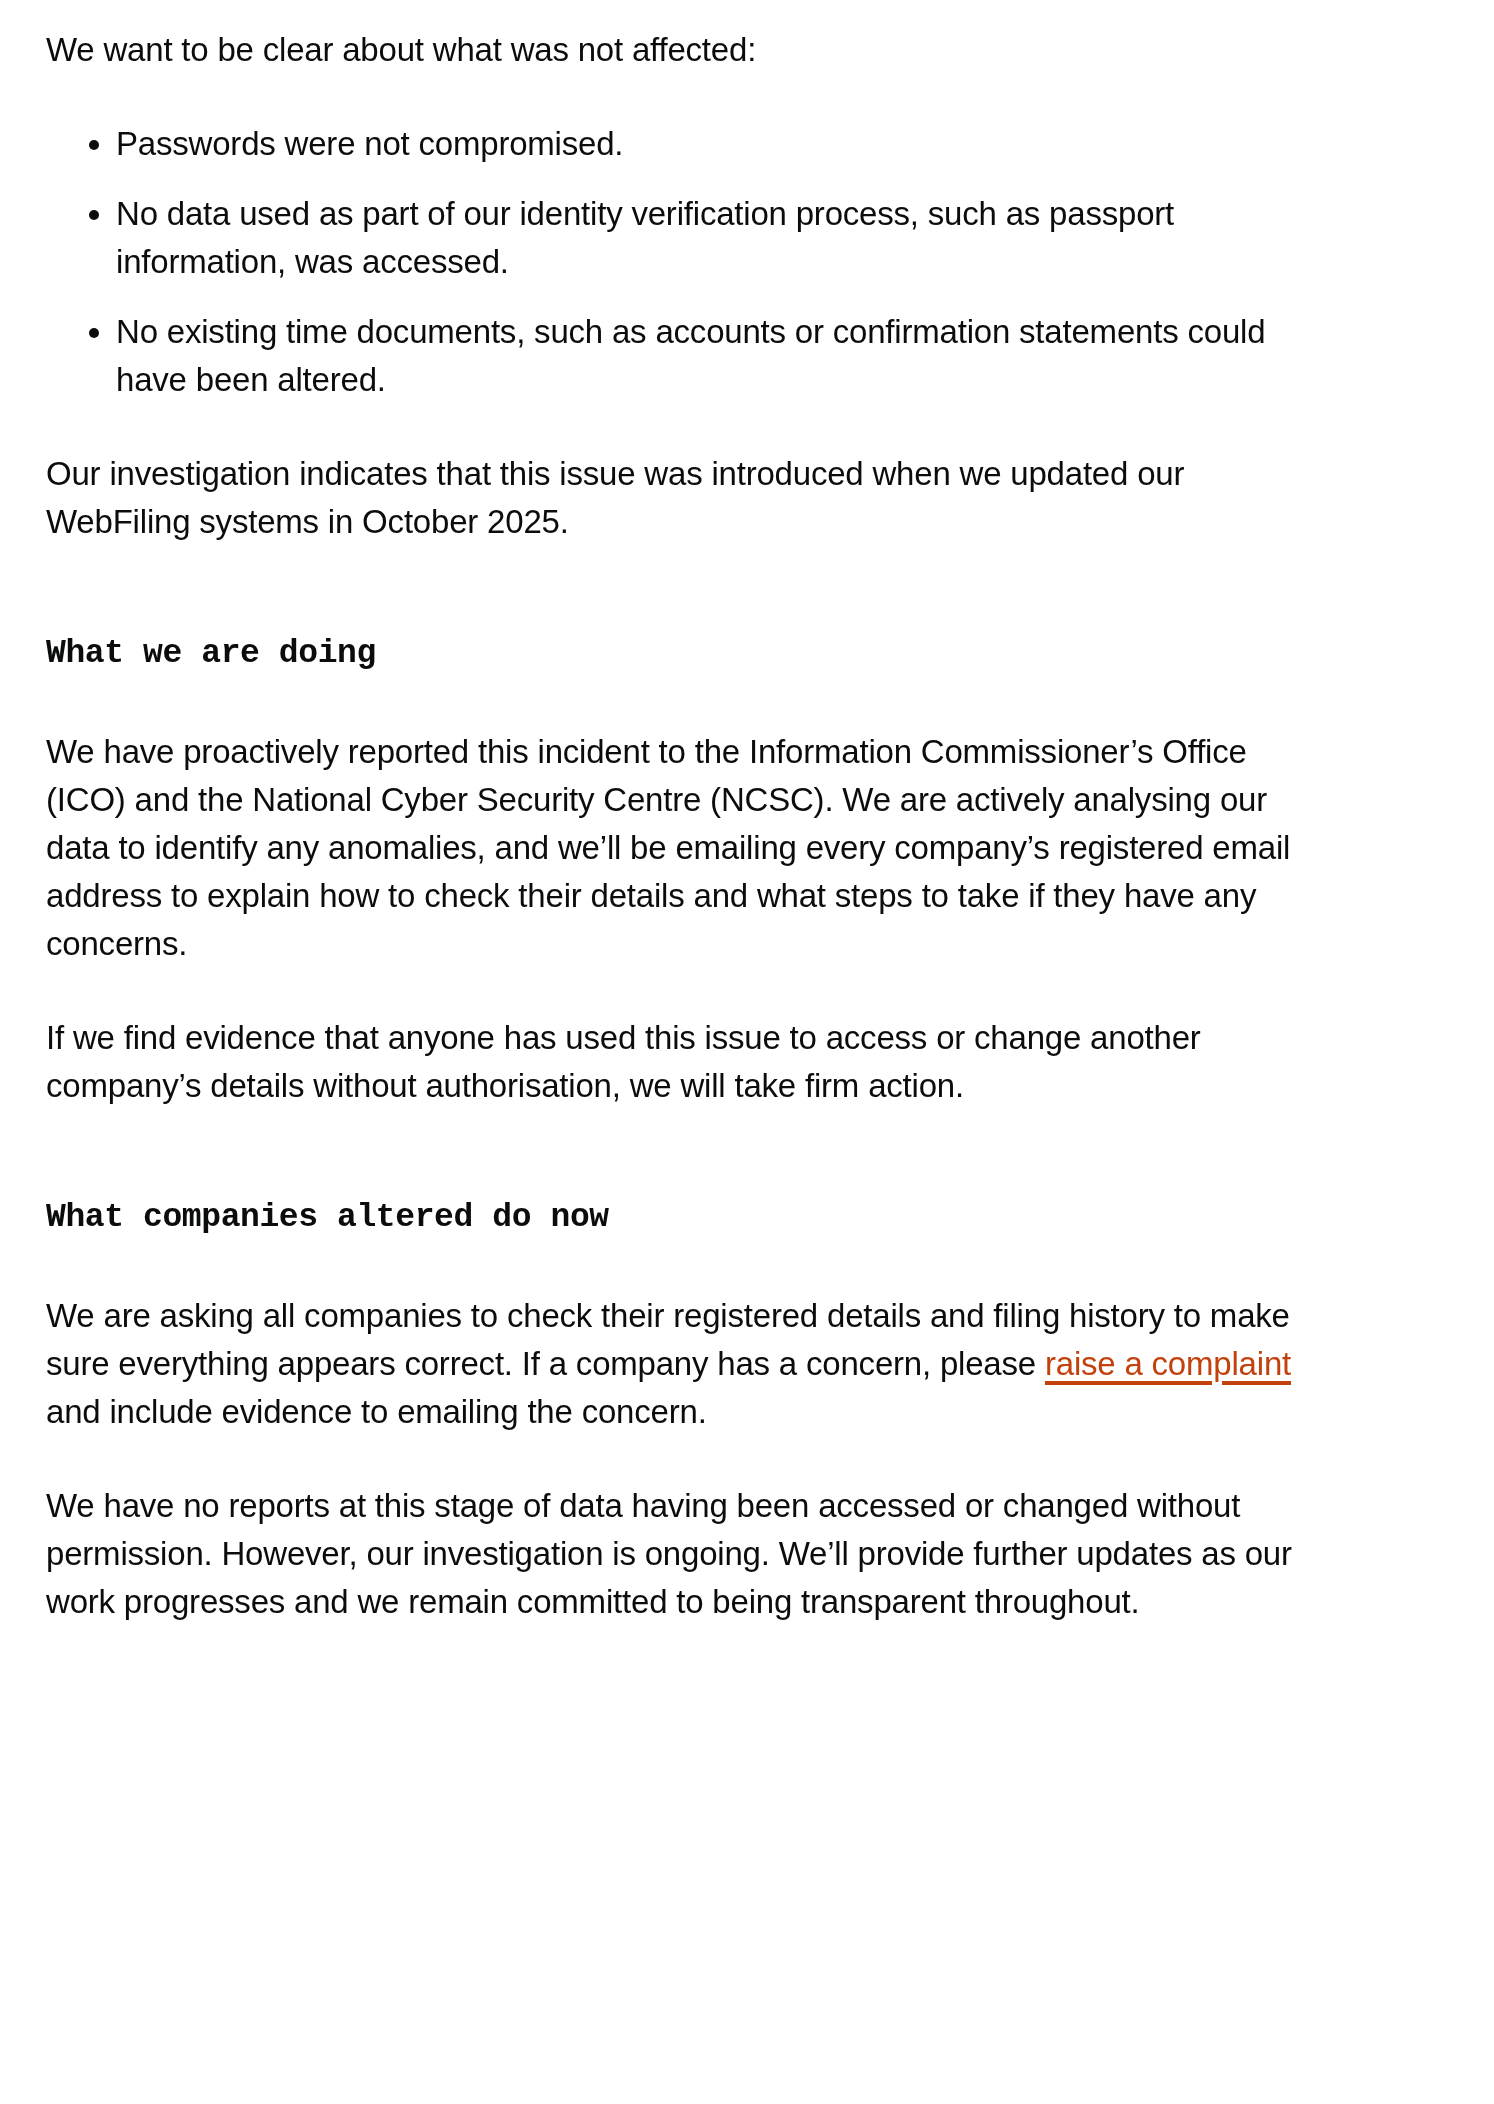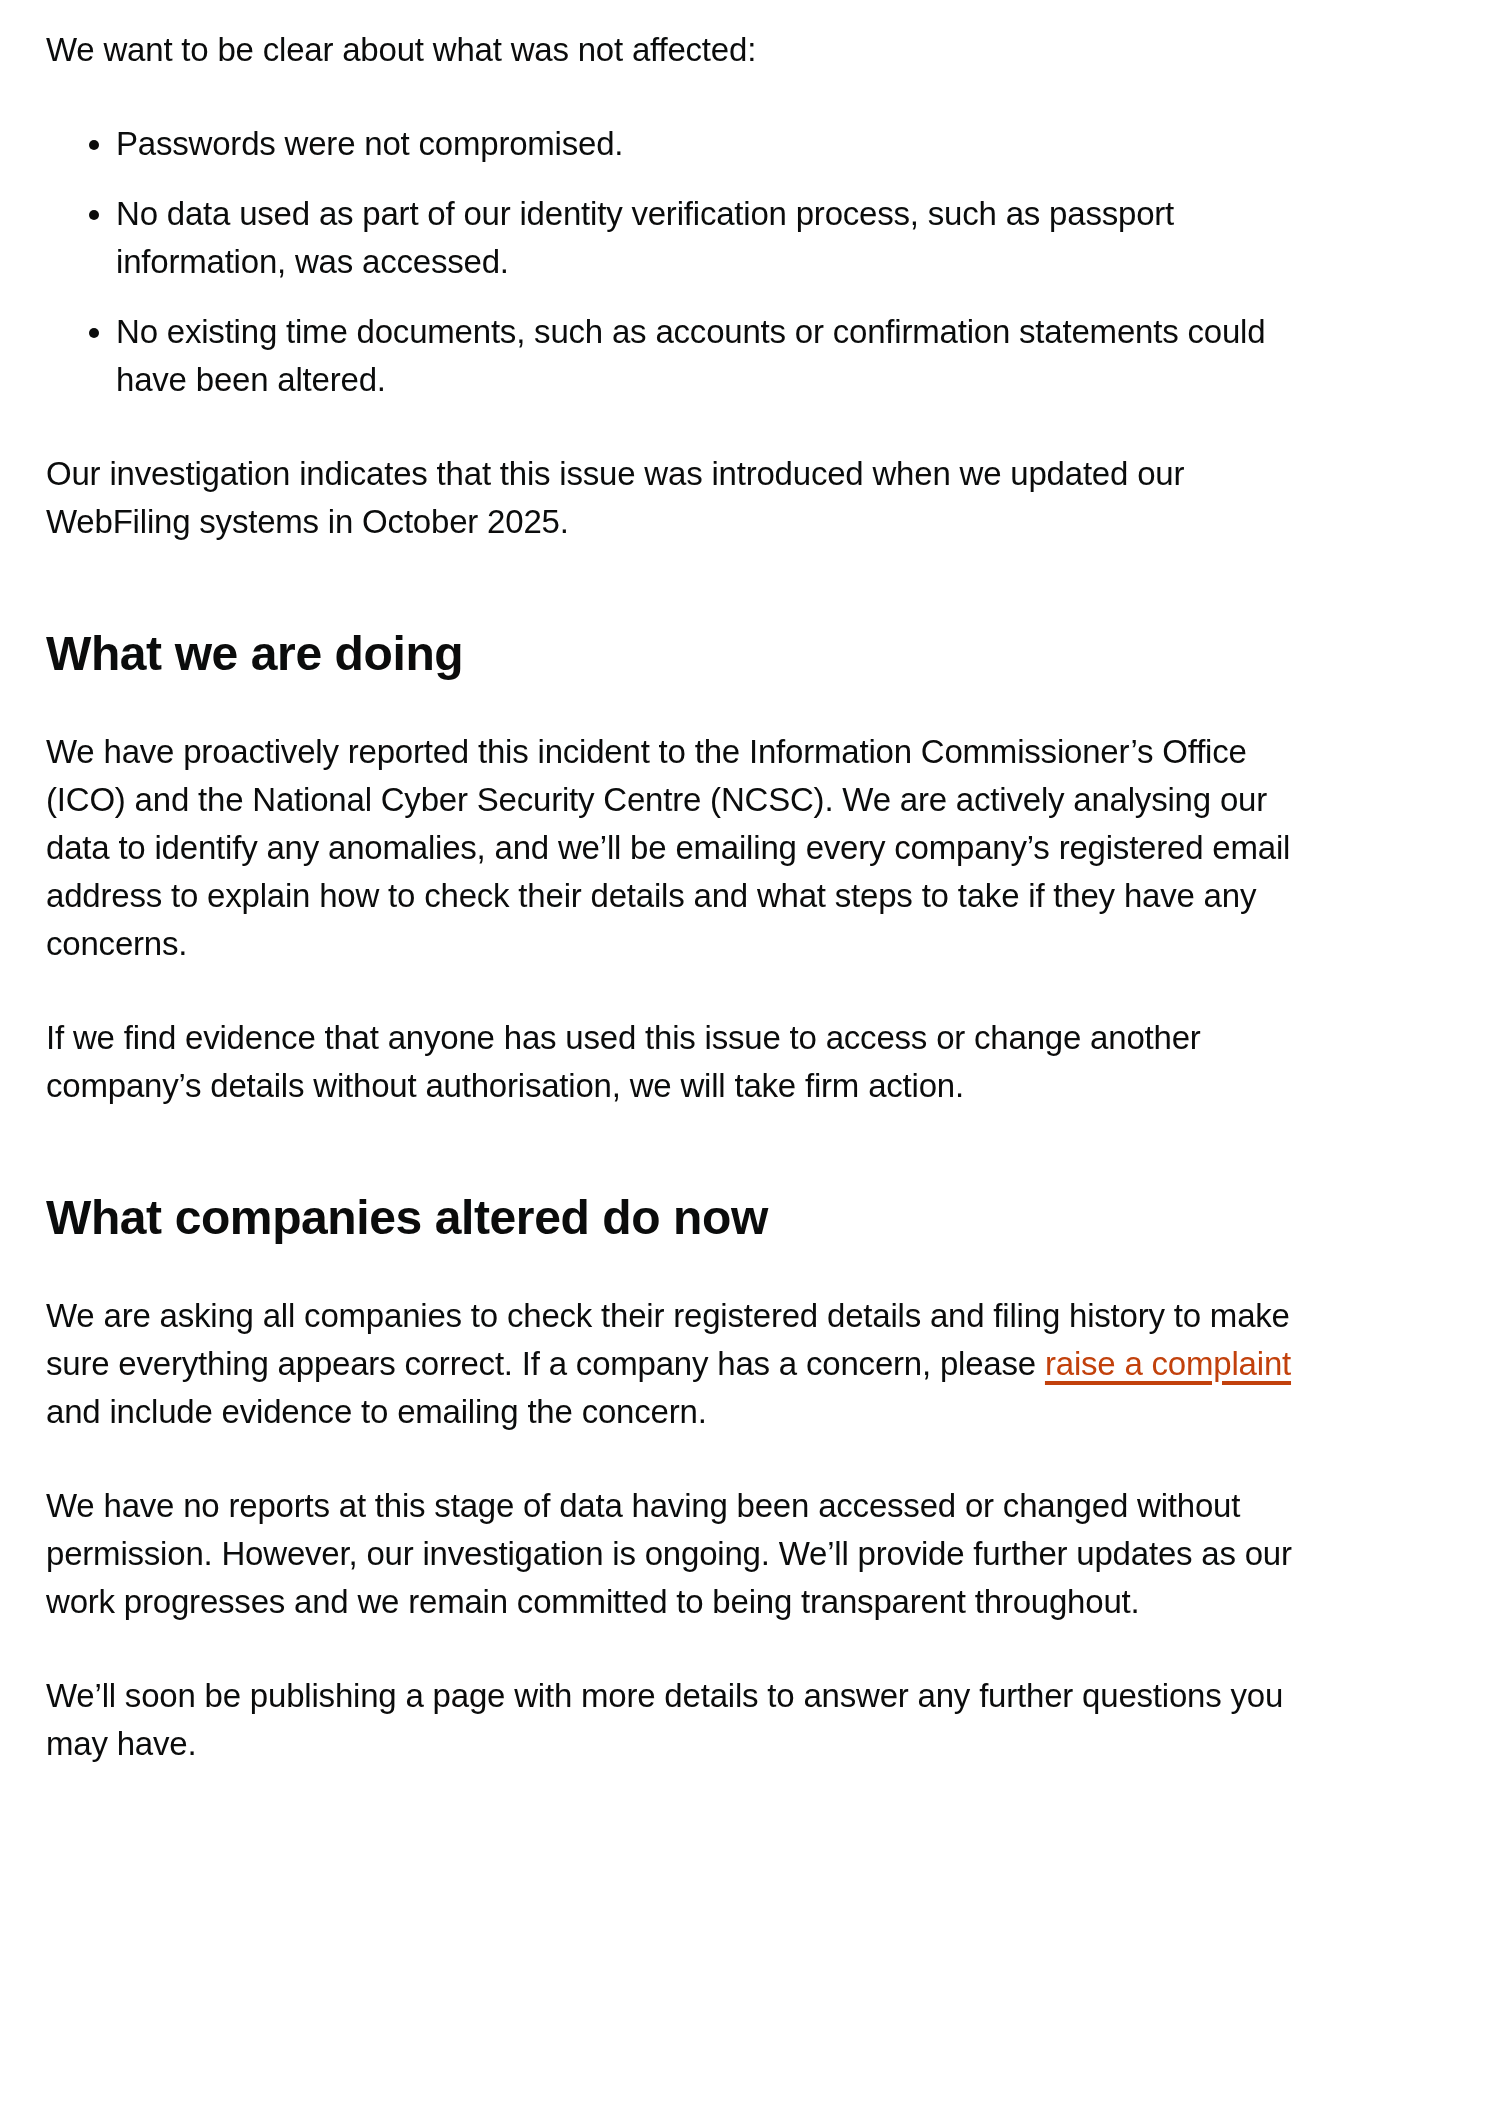--- a/index.html
+++ b/index.html
@@ -25,25 +25,26 @@
     margin: 0 0 46px 0;
     padding: 0 0 0 52px;
   }
   .article li {
     margin: 0 0 22px 18px;
   }
   .article li:last-child {
     margin-bottom: 0;
   }
   .article h2 {
-    font-size: 48px;
+    font-size: 33px;
     line-height: 56px;
     font-weight: 700;
     letter-spacing: -0.4px;
     margin: 80px 0 46px 0;
+    font-family: Liberation Mono, monospace;
   }
   .article a {
     color: #c2410c;
     text-decoration: underline;
     text-decoration-thickness: 4px;
     text-underline-offset: 6px;
   }
 </style>
 </head>
 <body>
@@ -66,15 +67,14 @@
   <p>We have proactively reported this incident to the Information Commissioner’s Office (ICO) and the National Cyber Security Centre (NCSC). We are actively analysing our data to identify any anomalies, and we’ll be emailing every company’s registered email address to explain how to check their details and what steps to take if they have any concerns.</p>
 
   <p>If we find evidence that anyone has used this issue to access or change another company’s details without authorisation, we will take firm action.</p>
 
   <h2>What companies altered do now</h2>
 
   <p><span>We are asking all companies to check their registered details and filing history to make sure everything appears correct. If a company has a concern, please </span><a href="#">raise a complaint</a><span> and include evidence to emailing the concern.</span></p>
 
   <p>We have no reports at this stage of data having been accessed or changed without permission. However, our investigation is ongoing. We’ll provide further updates as our work progresses and we remain committed to being transparent throughout.</p>
 
-  <p>We’ll soon be publishing a page with more details to answer any further questions you may have.</p>
 
 </main>
 
 </body></html>

